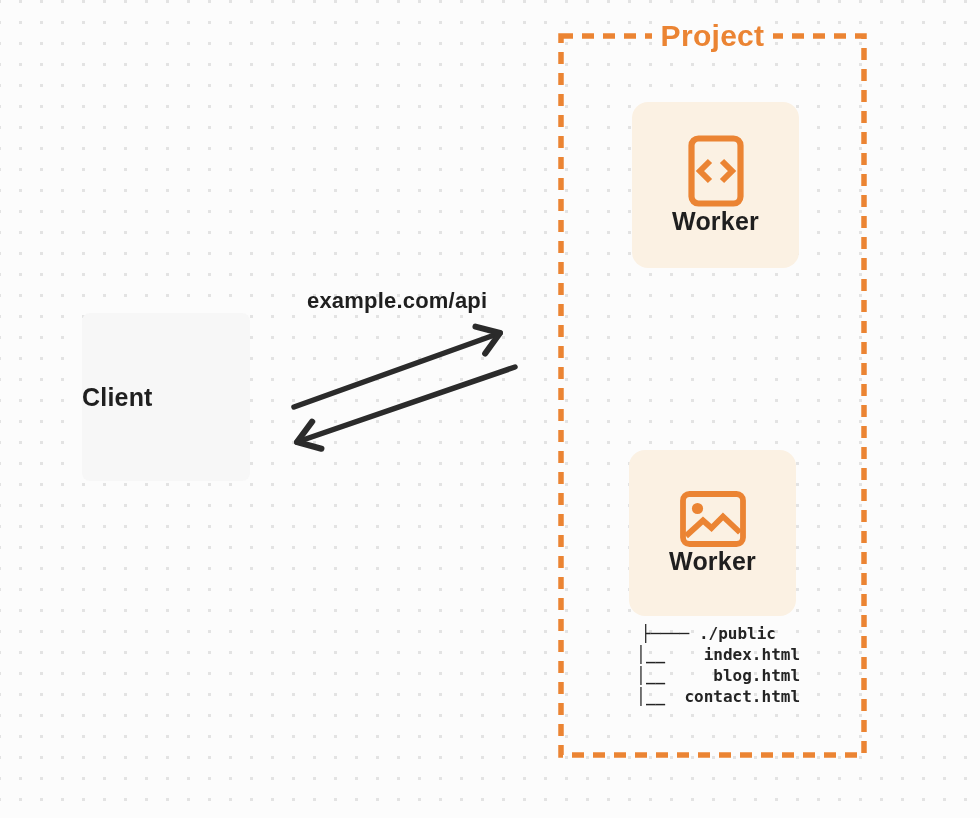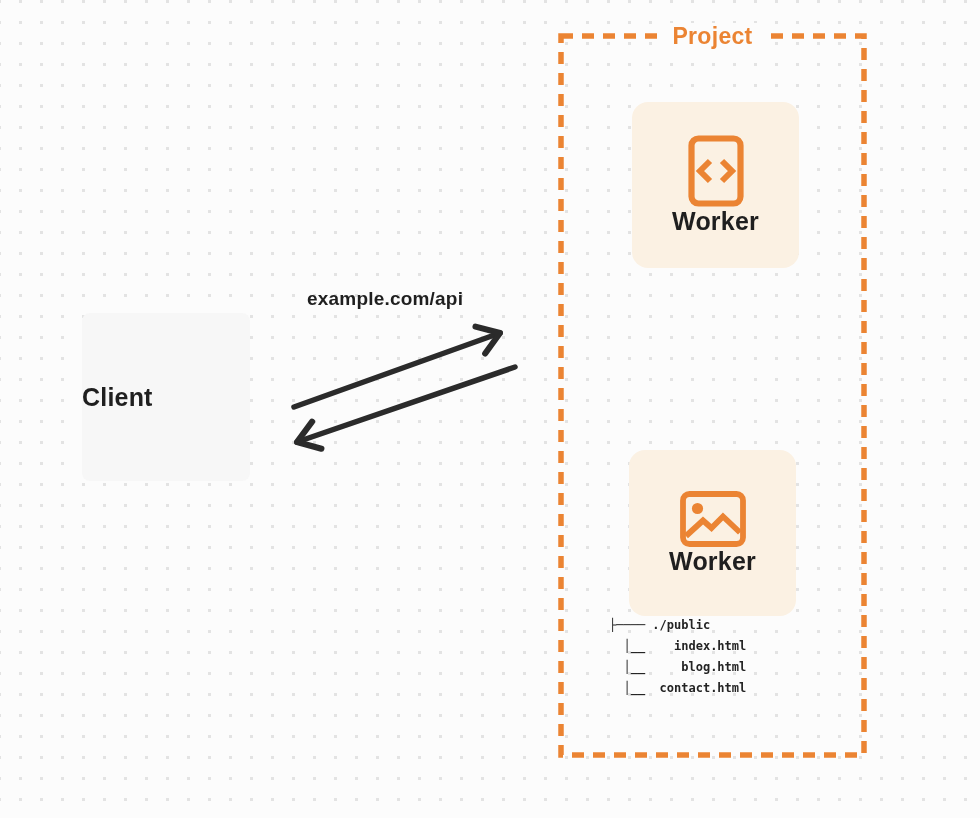--- a/index.html
+++ b/index.html
@@ -53,21 +53,21 @@
     top:36px;
     width:303px;
     height:0;
     display:flex;
     align-items:center;
     justify-content:center;
   }
   .project-label{
     background:var(--page-bg,#FCFCFC);
     padding:0 9px;
-    font-size:23px;
+    font-size:30px;
     font-weight:700;
     color:var(--accent,#EB8433);
     letter-spacing:0.3px;
     white-space:nowrap;
   }
   .client-card{
     position:absolute;
     left:82px; top:313px;
     width:168px; height:168px;
     background:var(--client-bg,#F7F7F7);
@@ -92,36 +92,37 @@
     align-items:center;
     justify-content:center;
   }
   .worker-card{ left:632px; top:102px; }
   .assets-card{ left:629px; top:450px; }
   .node-icon .stroke{ stroke:var(--accent,#EB8433); fill:none; }
   .node-icon .fill{ fill:var(--accent,#EB8433); stroke:none; }
   .request-label{
     position:absolute;
     left:307px; top:288px;
-    font-size:19px;
+    font-size:22px;
     font-weight:700;
     color:var(--ink,#1F1F1F);
     letter-spacing:0.2px;
     white-space:nowrap;
   }
   .file-tree{
     position:absolute;
     left:609px; top:615px;
-    margin:0;
+    margin:8px;
     font-family:"DejaVu Sans Mono","Liberation Mono",monospace;
-    font-size:12px;
+    font-size:16px;
     line-height:21px;
     font-weight:700;
     color:#242424;
     white-space:pre;
+    text-align:center;
   }
 </style>
 </head>
 <body>
 
 <div class="canvas">
 
   <svg class="overlay" width="980" height="818" viewBox="0 0 980 818" aria-hidden="true">
     <defs>
       <marker id="ah" markerWidth="7" markerHeight="7" refX="4.8" refY="3.5" orient="auto" markerUnits="strokeWidth">

